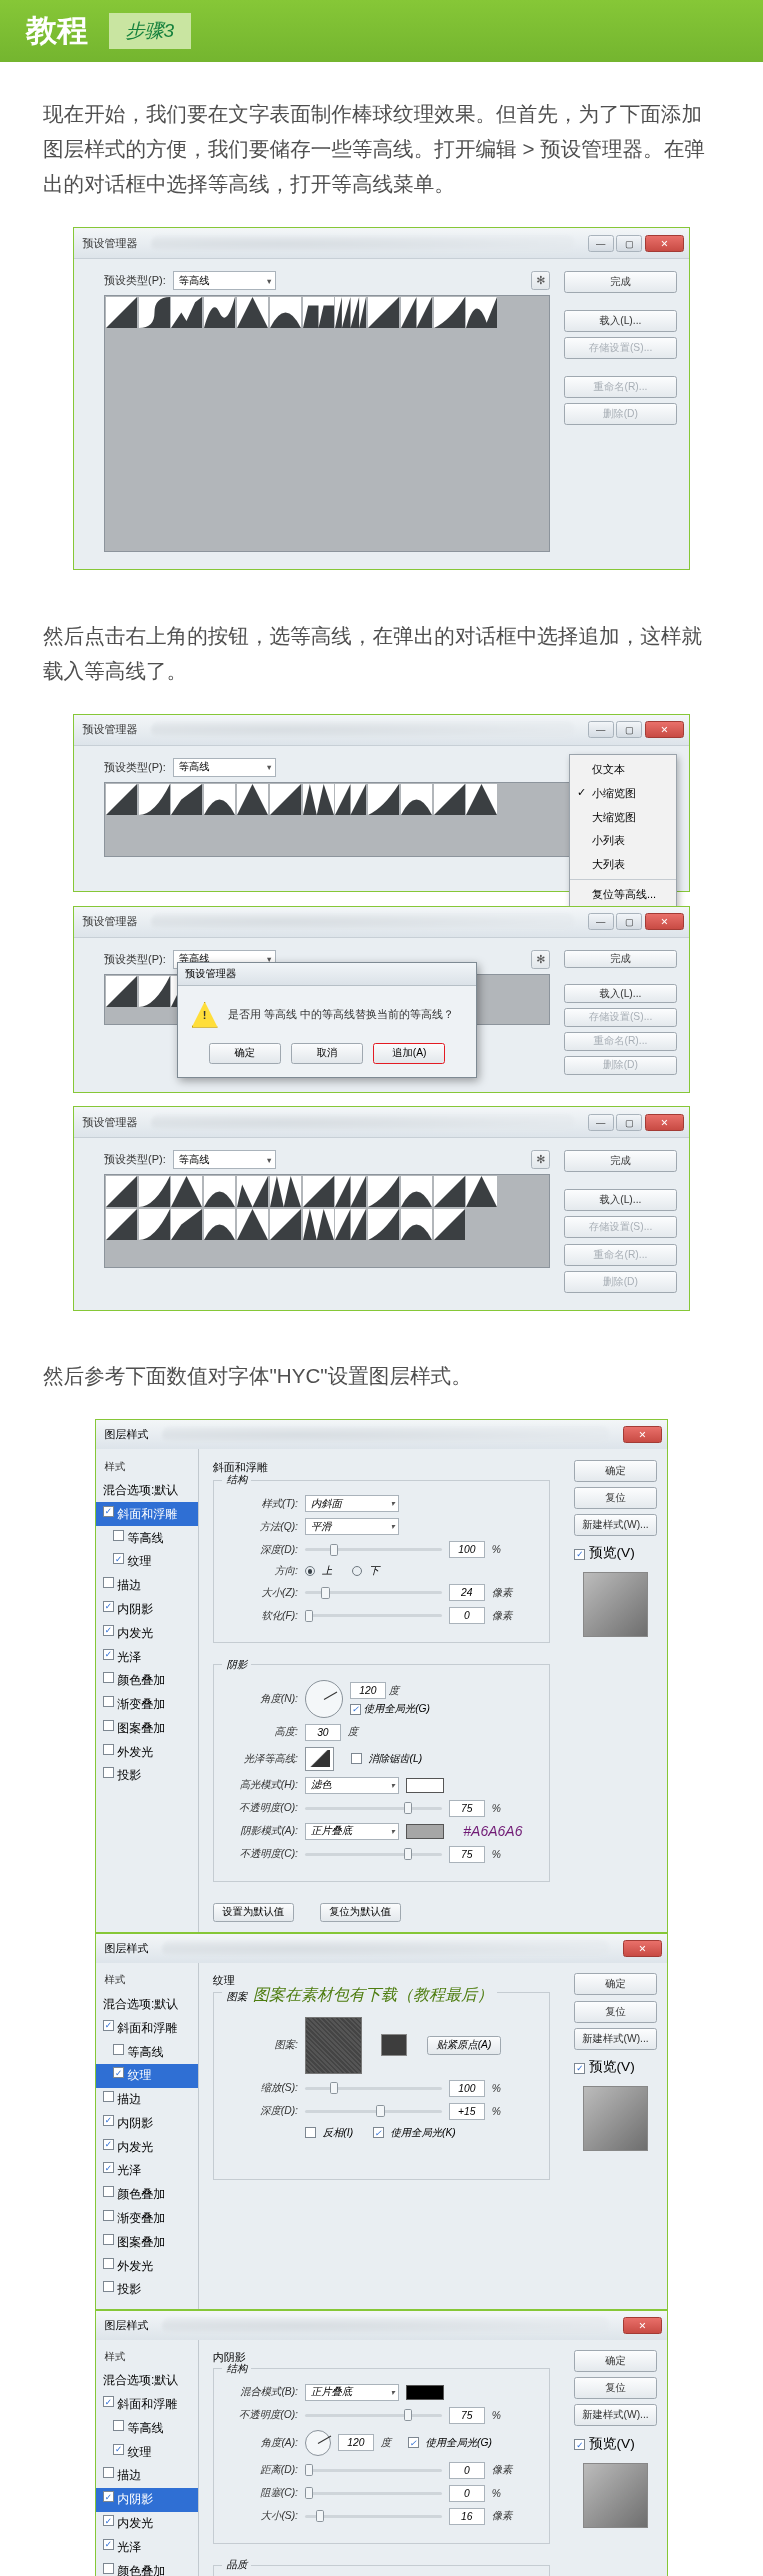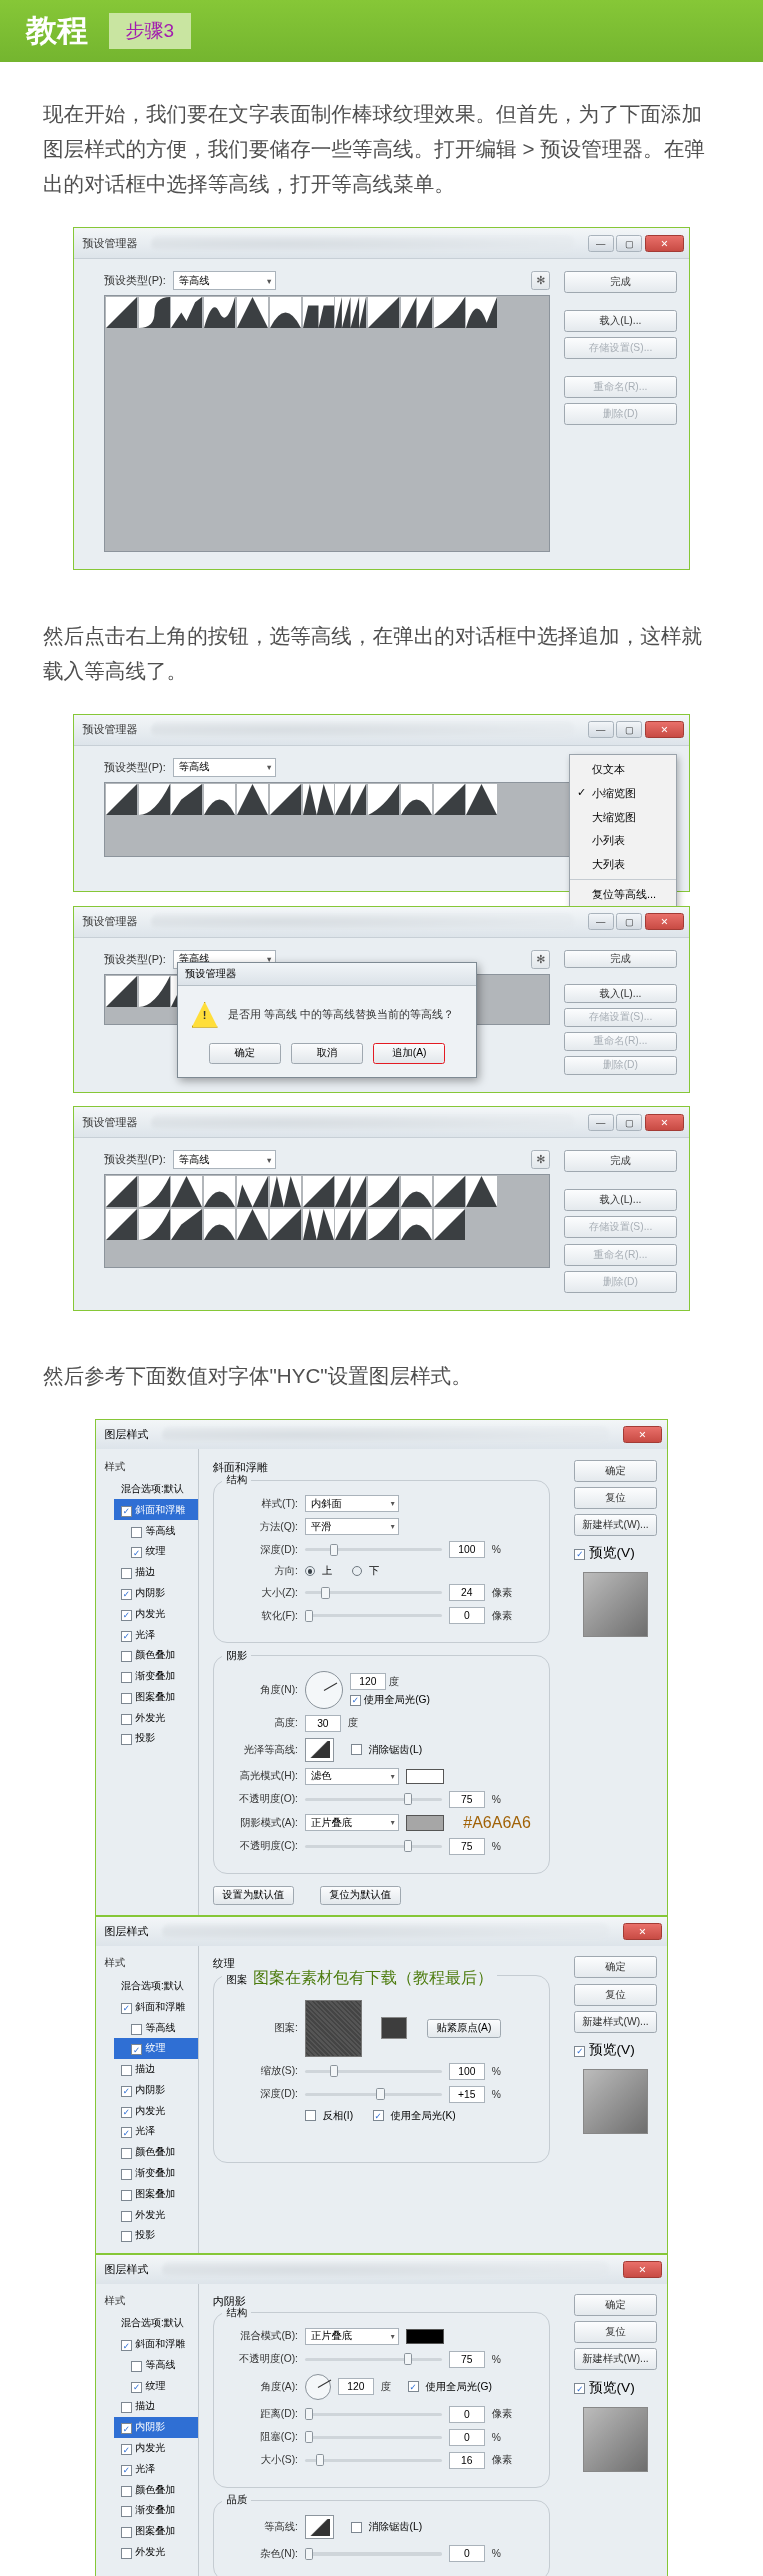--- a/index.html
+++ b/index.html
@@ -1,20 +1,20 @@
 <!DOCTYPE html>
 <html style="font-size:13.7px"><head>
 <meta charset="utf-8">
 <style>
 * { margin: 0; padding: 0; box-sizing: border-box; font-family: "Microsoft YaHei", SimSun, sans-serif; }
 body { background: #fff; width: 763px; }
 .page-wrapper { width: 763px; padding-bottom: 43px; }
 .header { background: linear-gradient(to bottom, #86c737, #74b52f); height: 62px; display: flex; align-items: center; padding-left: 26px; }
 .header-title { color: #fff; font-size: 31px; font-weight: 700; margin-right: 20.6px; }
-.header-sub { background: #c9e5a1; color: #a21caf; padding: 5.1px 17px; font-size: 19px; }
+.header-sub { background: #c9e5a1; color: #15803d; padding: 5.1px 17px; font-size: 19px; font-style: italic; }
 .body-text { font-size: 20.6px; color: #4f4f4f; line-height: 1.7; padding: 34px 43px 26px 43px; }
 .fig { display: block; margin: 0 auto 13.7px auto; }
 
 
 .win { border: 1.7px solid #86c737; background: #e9eef2; position: relative; }
 .win-titlebar { height: 31px; background: linear-gradient(to bottom, #f3f6f8, #dde4ea); display: flex; align-items: center; padding: 0 5.1px 0 8.6px; font-size: 11px; color: #333; border-bottom: 0.9px solid #c7cfd6; }
 .title-text { flex: 0 0 auto; }
 .title-blur { flex: 1; height: 17px; margin: 0 13px; background: radial-gradient(ellipse at 30% 50%, #c0c6cb 0%, #e2e7eb 70%); border-radius: 8.6px; filter: blur(1.7px); opacity: .4; }
 .titlebar-btns { display: flex; gap: 2.6px; }
 .tb-btn { width: 26px; height: 17px; background: linear-gradient(to bottom, #f2f5f8, #d5dce3); border: 0.9px solid #a9b3bc; border-radius: 2.6px; font-size: 9.4px; display: flex; align-items: center; justify-content: center; }
@@ -51,26 +51,26 @@
 .confirm-btns { display: flex; justify-content: center; gap: 10.3px; padding: 6.9px 0 13.7px 0; }
 .cbtn { width: 72px; height: 20.6px; border: 0.9px solid #9fa8b0; background: linear-gradient(#fbfcfd,#e2e7eb); font-size: 10.3px; display: flex; align-items: center; justify-content: center; border-radius: 2.6px; }
 .cbtn.red-ring { border: 1.7px solid #e31b23; }
 
 
 .ls-win { width: 573px; border: 1.7px solid #86c737; background: #e9eef2; margin: 0 auto; }
 .ls-titlebar { height: 29px; background: linear-gradient(#f3f6f8,#dde4ea); display: flex; align-items: center; padding: 0 5.1px 0 8.6px; font-size: 11px; }
 .ls-body { display: flex; }
 .ls-list { width: 103px; border-right: 0.9px solid #c2c9cf; padding: 6.9px 0; }
 .ls-head { font-size: 10.3px; padding: 3.4px 8.6px 5.1px 8.6px; color: #333; }
-.ls-row { display: flex; align-items: flex-end; gap: 3.4px; font-size: 10px; padding: 3.4px 3.4px 3.4px 6.9px; margin-left: 18px; }
+.ls-row { display: flex; align-items: flex-start; gap: 3.4px; font-size: 12px; padding: 3.4px 3.4px 3.4px 6.9px; }
 .ls-row.sel { background: #2f6fd4; color: #fff; }
 .ck { width: 11px; height: 11px; border: 0.9px solid #7d8791; background: #fff; display: inline-flex; align-items: center; justify-content: center; font-size: 8.6px; color: #2f6fd4; }
 .ck.on::after { content: "✓"; }
 .ls-center { flex: 1; padding: 10.3px 13.7px; }
-.grp { border: 0.9px solid #c5ccd2; border-radius: 14px; padding: 8.6px 10.3px 12px 10.3px; margin-bottom: 12px; position: relative; }
+.grp { border: 0.9px solid #c5ccd2; border-radius: 0; padding: 8.6px 10.3px 12px 10.3px; margin-bottom: 21px; position: relative; font-style: italic; }
 .grp-t { position: absolute; top: -7.7px; left: 8.6px; background: #e9eef2; font-size: 10.3px; padding: 0 4.3px; }
 .frow { display: flex; align-items: center; gap: 6.9px; font-size: 10.3px; margin: 6px 0; }
 .frow .flab { width: 74px; text-align: right; color: #333; }
 .mini-dd { height: 17px; border: 0.9px solid #aab3bb; background: #fff; font-size: 10.3px; padding: 0 15.4px 0 5.1px; position: relative; display: inline-flex; align-items: center; }
 .mini-dd::after { content: "▾"; position: absolute; right: 3.4px; font-size: 7.7px; color: #555; }
 .slider { flex: 1; height: 3.4px; background: #cfd5da; position: relative; border-radius: 1.7px; max-width: 137px; }
 .slider .thumb { position: absolute; top: -4.3px; width: 8.6px; height: 12px; background: #f3f6f8; border: 0.9px solid #8b949c; border-radius: 1.7px; }
 .numbox { width: 36px; height: 17px; border: 0.9px solid #aab3bb; background: #fff; text-align: center; font-size: 10.3px; display: inline-flex; align-items: center; justify-content: center; }
 .unit { font-size: 10.3px; color: #333; }
 .radio { width: 10.3px; height: 10.3px; border: 0.9px solid #6e7880; border-radius: 50%; display: inline-block; position: relative; }
@@ -530,21 +530,21 @@
               <span class="color-sw" style="background:#fff"></span>
             </div>
         <div class="frow">
               <span class="flab">不透明度(O):</span>
               <div class="slider">
                 <div class="thumb" style="left:72%"></div>
               </div>
               <span class="numbox">75</span>
               <span class="unit">%</span>
             </div>
-        <div class="frow"><span class="flab">阴影模式(A):</span><span class="mini-dd" style="width:94px">正片叠底</span><span class="color-sw" style="background:#a6a6a6"></span>&nbsp;&nbsp;<span style="color:#a16207;font-size:16px">#A6A6A6</span></div>
+        <div class="frow"><span class="flab">阴影模式(A):</span><span class="mini-dd" style="width:94px">正片叠底</span><span class="color-sw" style="background:#a6a6a6"></span>&nbsp;&nbsp;<span style="color:#701a75;font-size:14px">#A6A6A6</span></div>
         <div class="frow">
               <span class="flab">不透明度(C):</span>
               <div class="slider">
                 <div class="thumb" style="left:72%"></div>
               </div>
               <span class="numbox">75</span>
               <span class="unit">%</span>
             </div>
       </div>
       <div style="display:flex;gap:26px;justify-content:flex-start">

